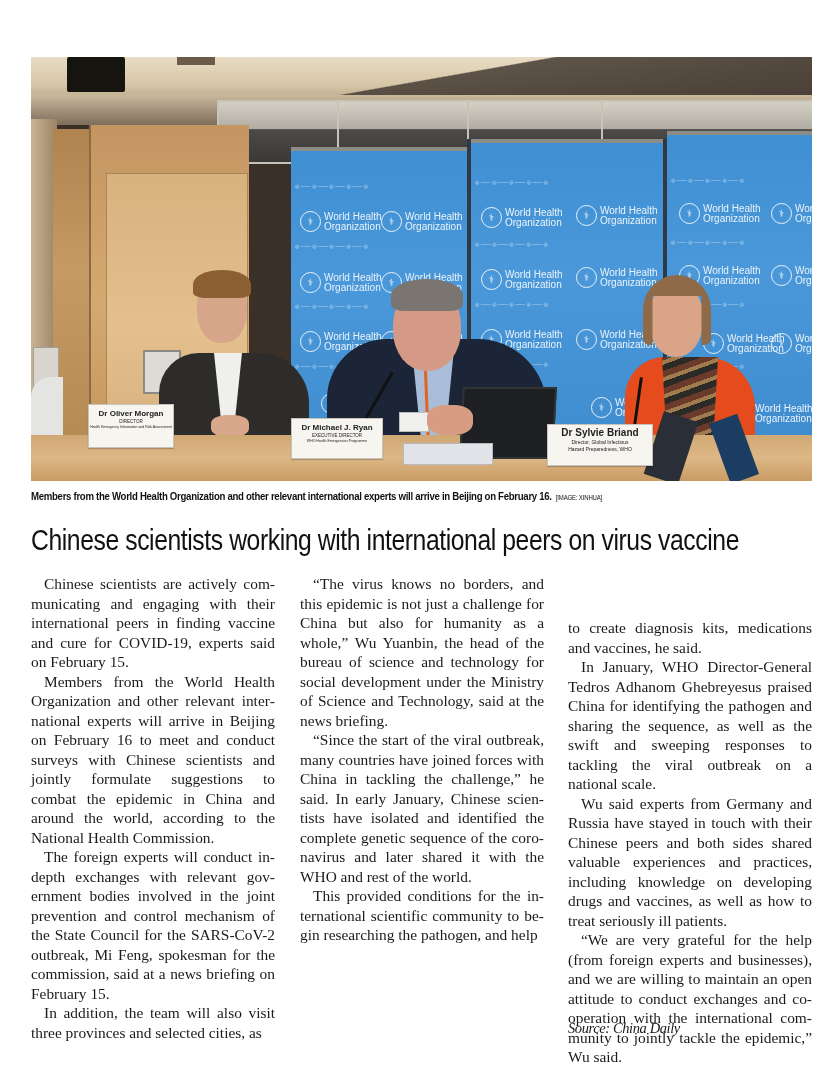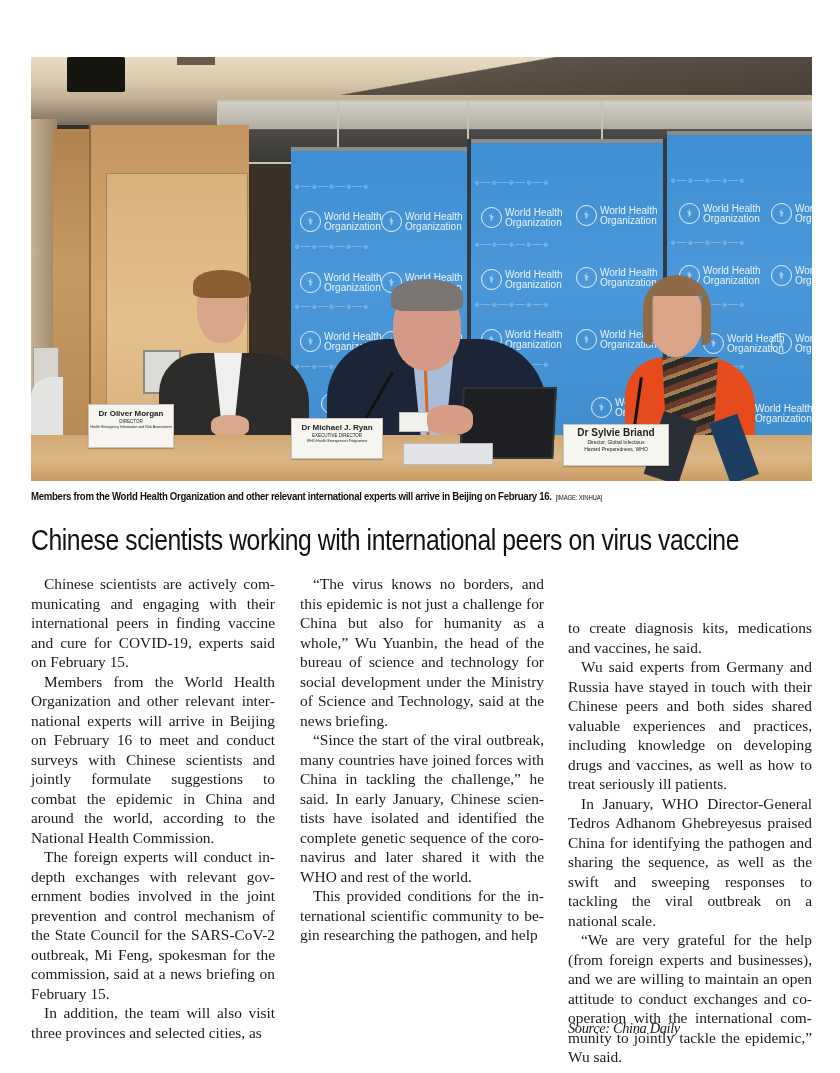--- a/index.html
+++ b/index.html
@@ -63,21 +63,21 @@
   .mic2 { left: 604px; top: 320px; width: 3px; height: 70px; background: #111; transform: rotate(8deg); }
   .cup { left: 368px; top: 355px; width: 28px; height: 18px; background: #f0f0ee; border: 1px solid #c0bfba; }
   .left-person { left: 0; top: 320px; width: 32px; height: 80px; background: #e4e4e2; border-radius: 20px 0 0 0; }
 
   .nameplate { position: absolute; background: #f7f5f0; border: 1px solid #c8c4bb; text-align: center; font-family: "Liberation Sans", sans-serif; color: #222; box-shadow: 0 1px 1px rgba(0,0,0,0.2); }
   .np-name { font-weight: bold; font-size: 8px; line-height: 10px; margin-top: 4px; }
   .np-title { font-size: 4.5px; line-height: 6px; }
   .np-sub { font-size: 3.5px; line-height: 5px; }
   .np1 { left: 57px; top: 347px; width: 84px; height: 42px; }
   .np2 { left: 260px; top: 361px; width: 90px; height: 39px; }
-  .np3 { left: 532px; top: 367px; width: 104px; height: 40px; }
+  .np3 { left: 516px; top: 367px; width: 104px; height: 40px; }
   .np3 .np-name { font-size: 10px; line-height: 12px; margin-top: 2px; }
   .np3 .np-title { font-size: 5px; line-height: 7px; }
 
   
   .caption { position: absolute; left: 31px; top: 490px; width: 781px; font-family: "Liberation Sans", sans-serif; font-size: 11.2px; font-weight: bold; letter-spacing: -0.35px; color: #111; white-space: nowrap; transform: scaleX(0.86); transform-origin: left center; }
   .caption .credit { font-weight: normal; font-size: 7px; letter-spacing: -0.2px; margin-left: 2px; }
   .headline { position: absolute; left: 31px; top: 522px; font-family: "Liberation Sans", sans-serif; font-size: 29px; font-weight: normal; color: #111; white-space: nowrap; letter-spacing: -0.5px; transform: scaleX(0.853); transform-origin: left center; line-height: 36px; margin: 0; }
 
   .col { position: absolute; top: 574px; width: 244px; font-size: 15.4px; line-height: 19.5px; text-align: justify; hyphens: manual; }
   .col p { margin: 0; text-indent: 13px; }
@@ -335,18 +335,18 @@
     <p>The foreign experts will conduct in­depth exchanges with relevant gov­ernment bodies involved in the joint prevention and control mechanism of the State Council for the SARS-CoV-2 outbreak, Mi Feng, spokesman for the commission, said at a news briefing on February 15.</p>
     <p>In addition, the team will also visit three provinces and selected cities, as</p>
   </div>
 <div class="col c2">
     <p>“The virus knows no borders, and this epidemic is not just a challenge for China but also for humanity as a whole,” Wu Yuanbin, the head of the bureau of science and technology for social development under the Ministry of Science and Technology, said at the news briefing.</p>
     <p>“Since the start of the viral outbreak, many countries have joined forces with China in tackling the challenge,” he said. In early January, Chinese scien­tists have isolated and identified the complete genetic sequence of the coro­navirus and later shared it with the WHO and rest of the world.</p>
     <p>This provided conditions for the in­ternational scientific community to be­gin researching the pathogen, and help</p>
   </div>
 <div class="col c3">
     <p class="cont">to create diagnosis kits, medications and vaccines, he said.</p>
+    <p>In January, WHO Director-General Tedros Adhanom Ghebreyesus praised China for identifying the pathogen and sharing the sequence, as well as the swift and sweeping responses to tackling the viral outbreak on a national scale.</p>
     <p>Wu said experts from Germany and Russia have stayed in touch with their Chinese peers and both sides shared valuable experiences and practices, including knowledge on developing drugs and vaccines, as well as how to treat seriously ill patients.</p>
-    <p>In January, WHO Director-General Tedros Adhanom Ghebreyesus praised China for identifying the pathogen and sharing the sequence, as well as the swift and sweeping responses to tackling the viral outbreak on a national scale.</p>
     <p>“We are very grateful for the help (from foreign experts and businesses), and we are willing to maintain an open attitude to conduct exchanges and co­operation with the international com­munity to jointly tackle the epidemic,” Wu said.</p>
   </div>
 
 <div class="source">Source: China Daily</div>
 
 </body></html>

